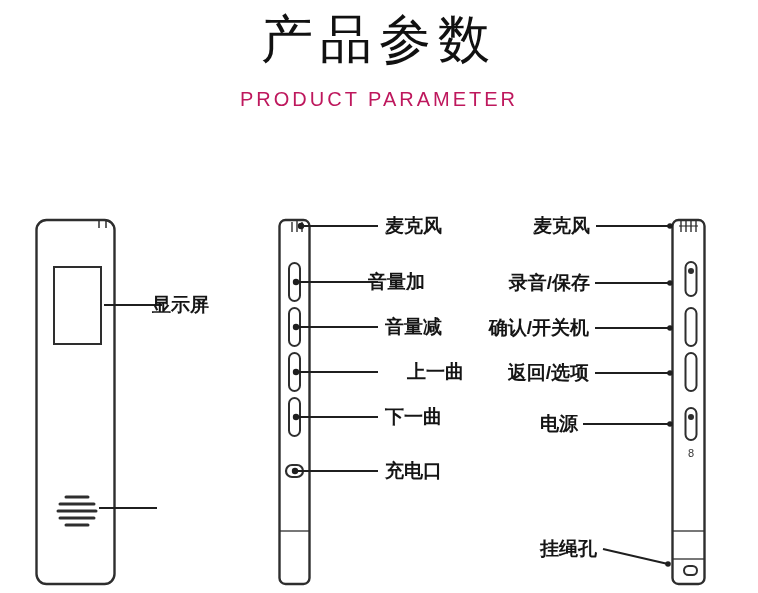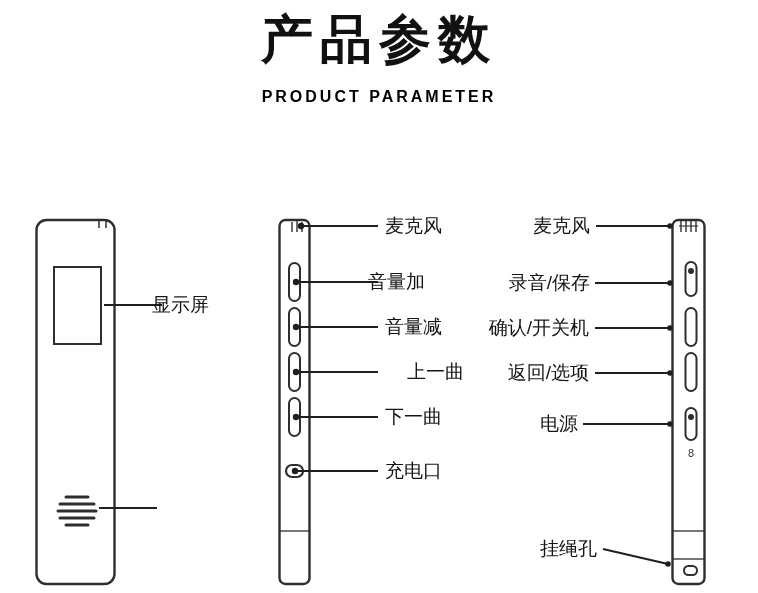--- a/index.html
+++ b/index.html
@@ -7,36 +7,36 @@
   .stage {
     position:relative;
     width:758px; height:593px;
     background:#ffffff;
     font-family:"Liberation Sans", sans-serif;
     overflow:hidden;
   }
   .title {
     position:absolute; top:8px; left:0; width:100%;
     text-align:center;
-    font-size:52px; font-weight:700; color:#111;
+    font-size:52px; font-weight:400; color:#111;
     letter-spacing:7px;
     line-height:62px;
     white-space:nowrap;
   }
   .subtitle {
     position:absolute; top:88px; left:0; width:100%;
     text-align:center;
-    font-size:16px; font-weight:700; color:#000000;
+    font-size:20px; font-weight:400; color:#be185d;
     letter-spacing:3px;
     white-space:nowrap;
   }
   svg.art { position:absolute; left:0; top:0; }
   .lbl {
     position:absolute;
-    font-size:19px; font-weight:400; color:#151515;
+    font-size:19px; font-weight:700; color:#151515;
     line-height:28px; white-space:nowrap;
   }
   .lbl.r { text-align:right; }
   .marking {
     position:absolute;
     font-size:11px; color:#333; font-weight:400;
     width:14px; text-align:center;
   }
 </style>
 </head>

